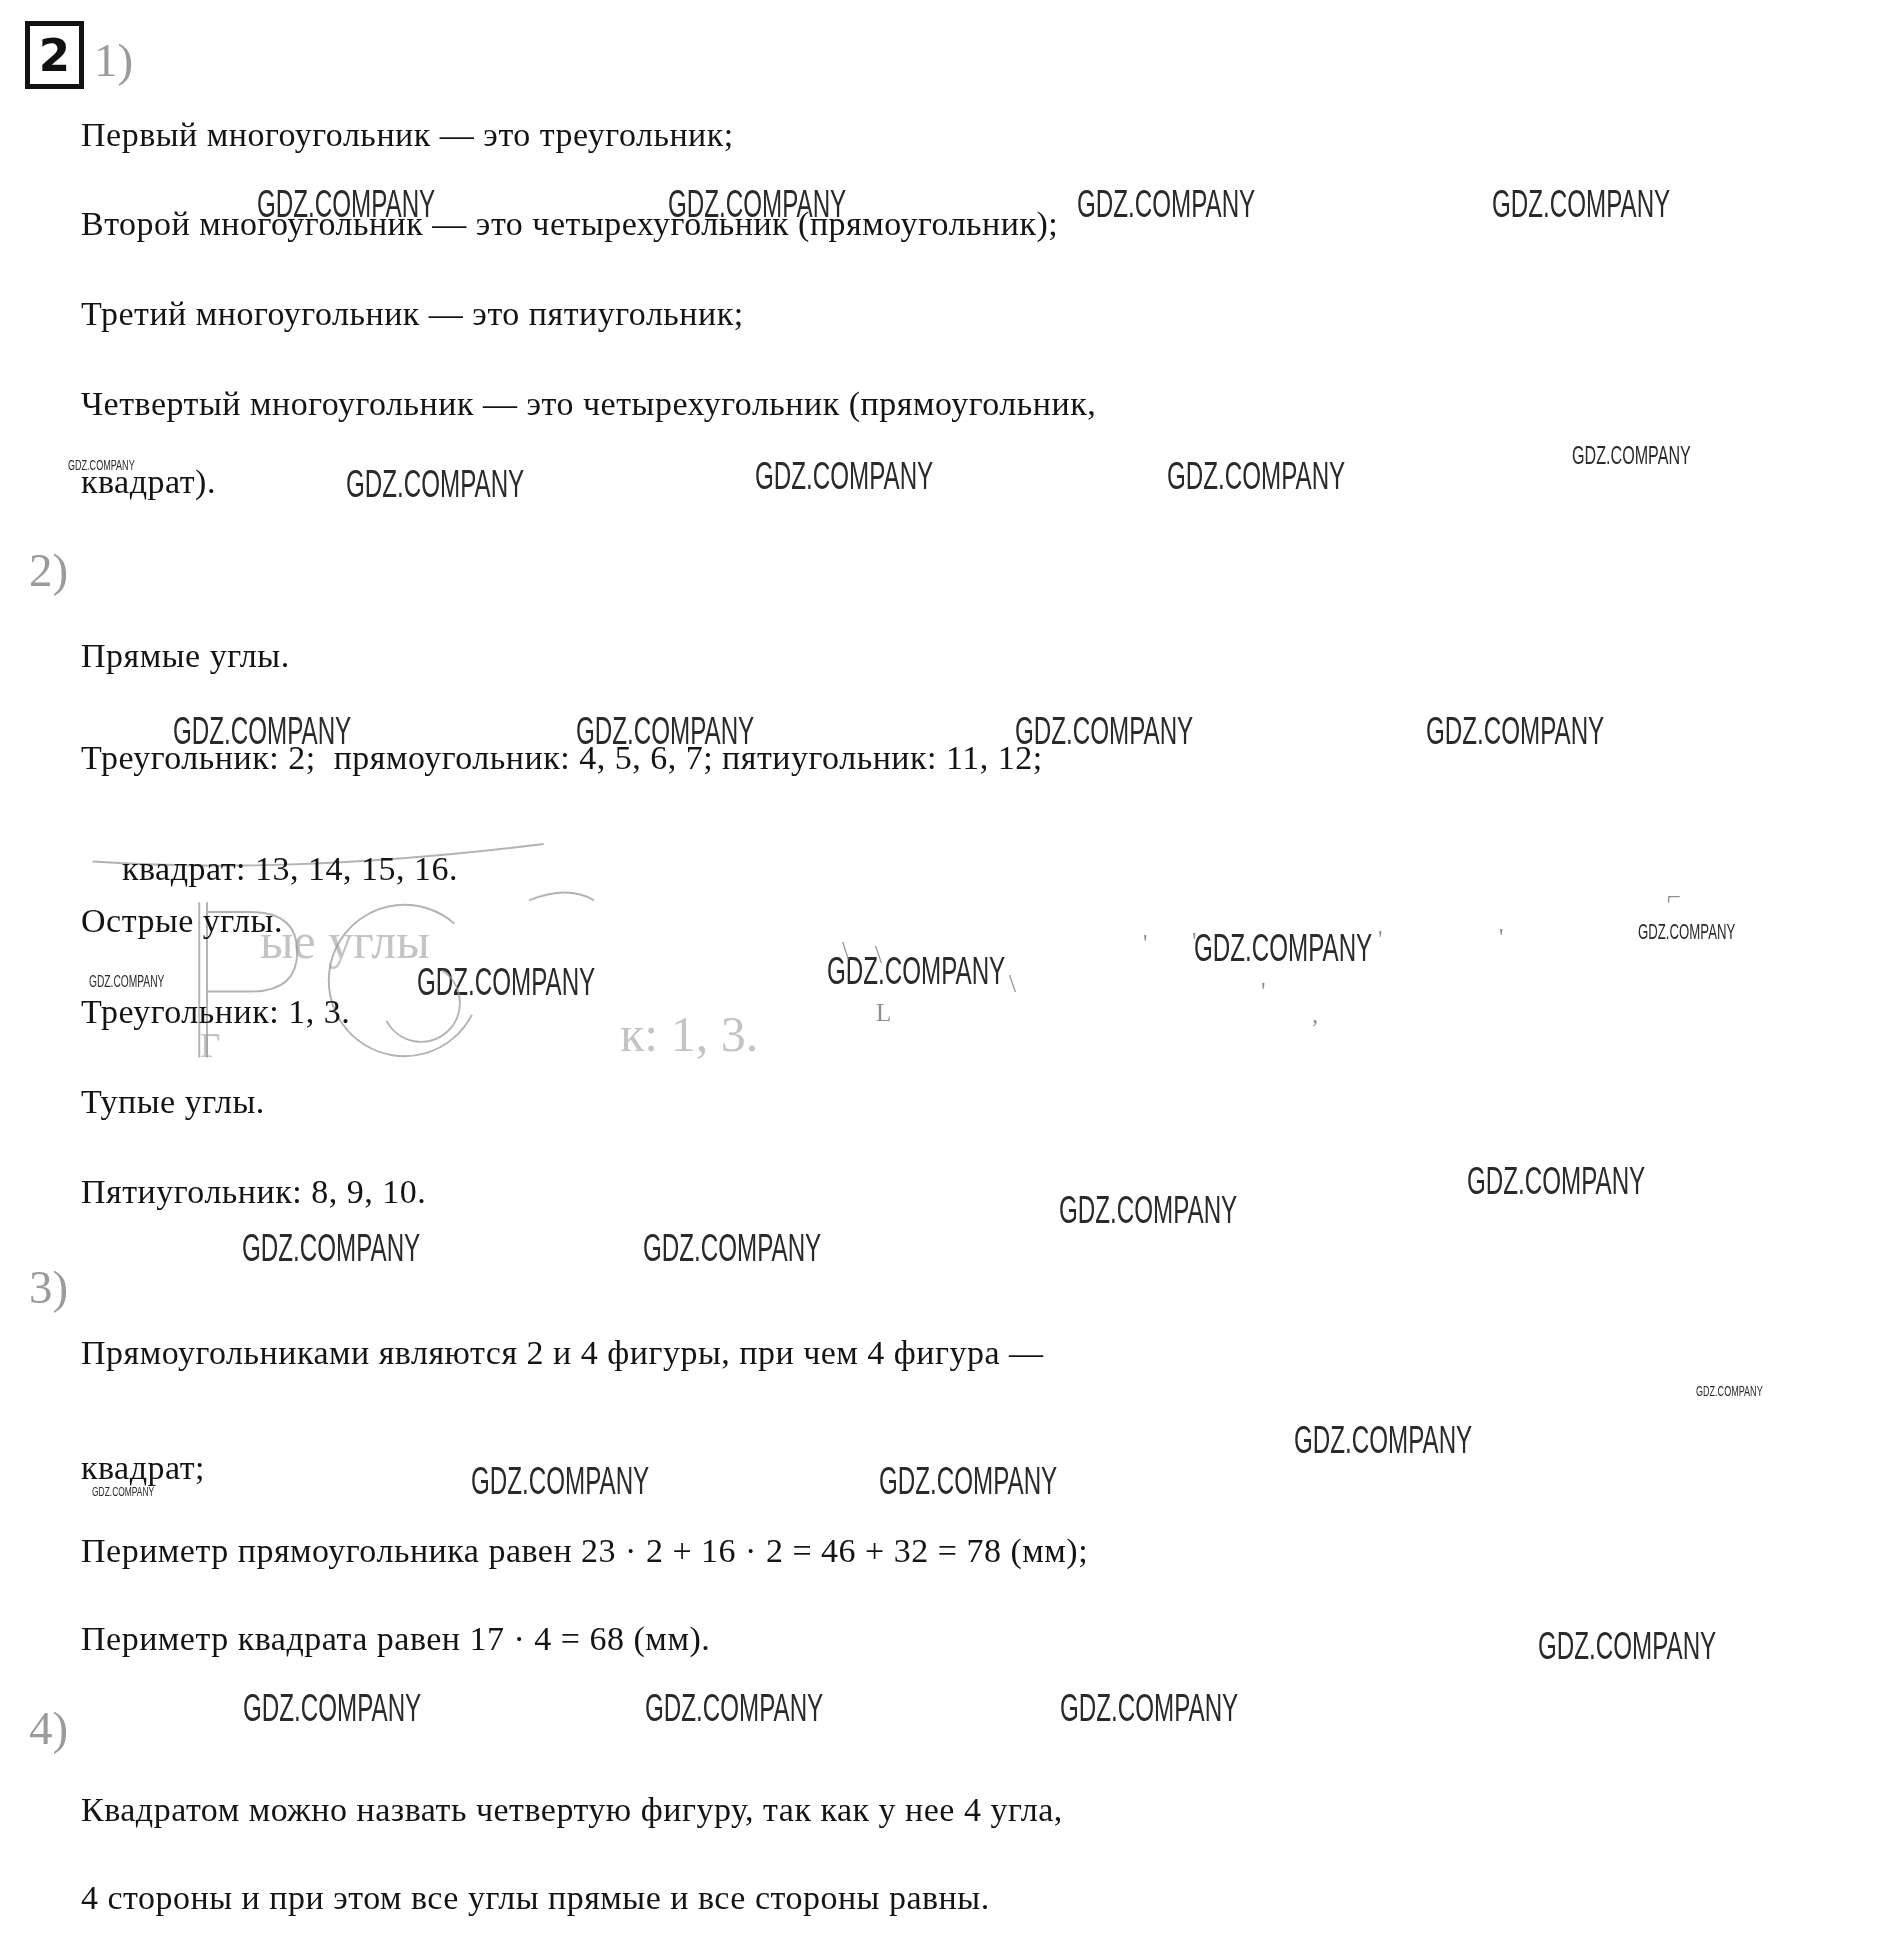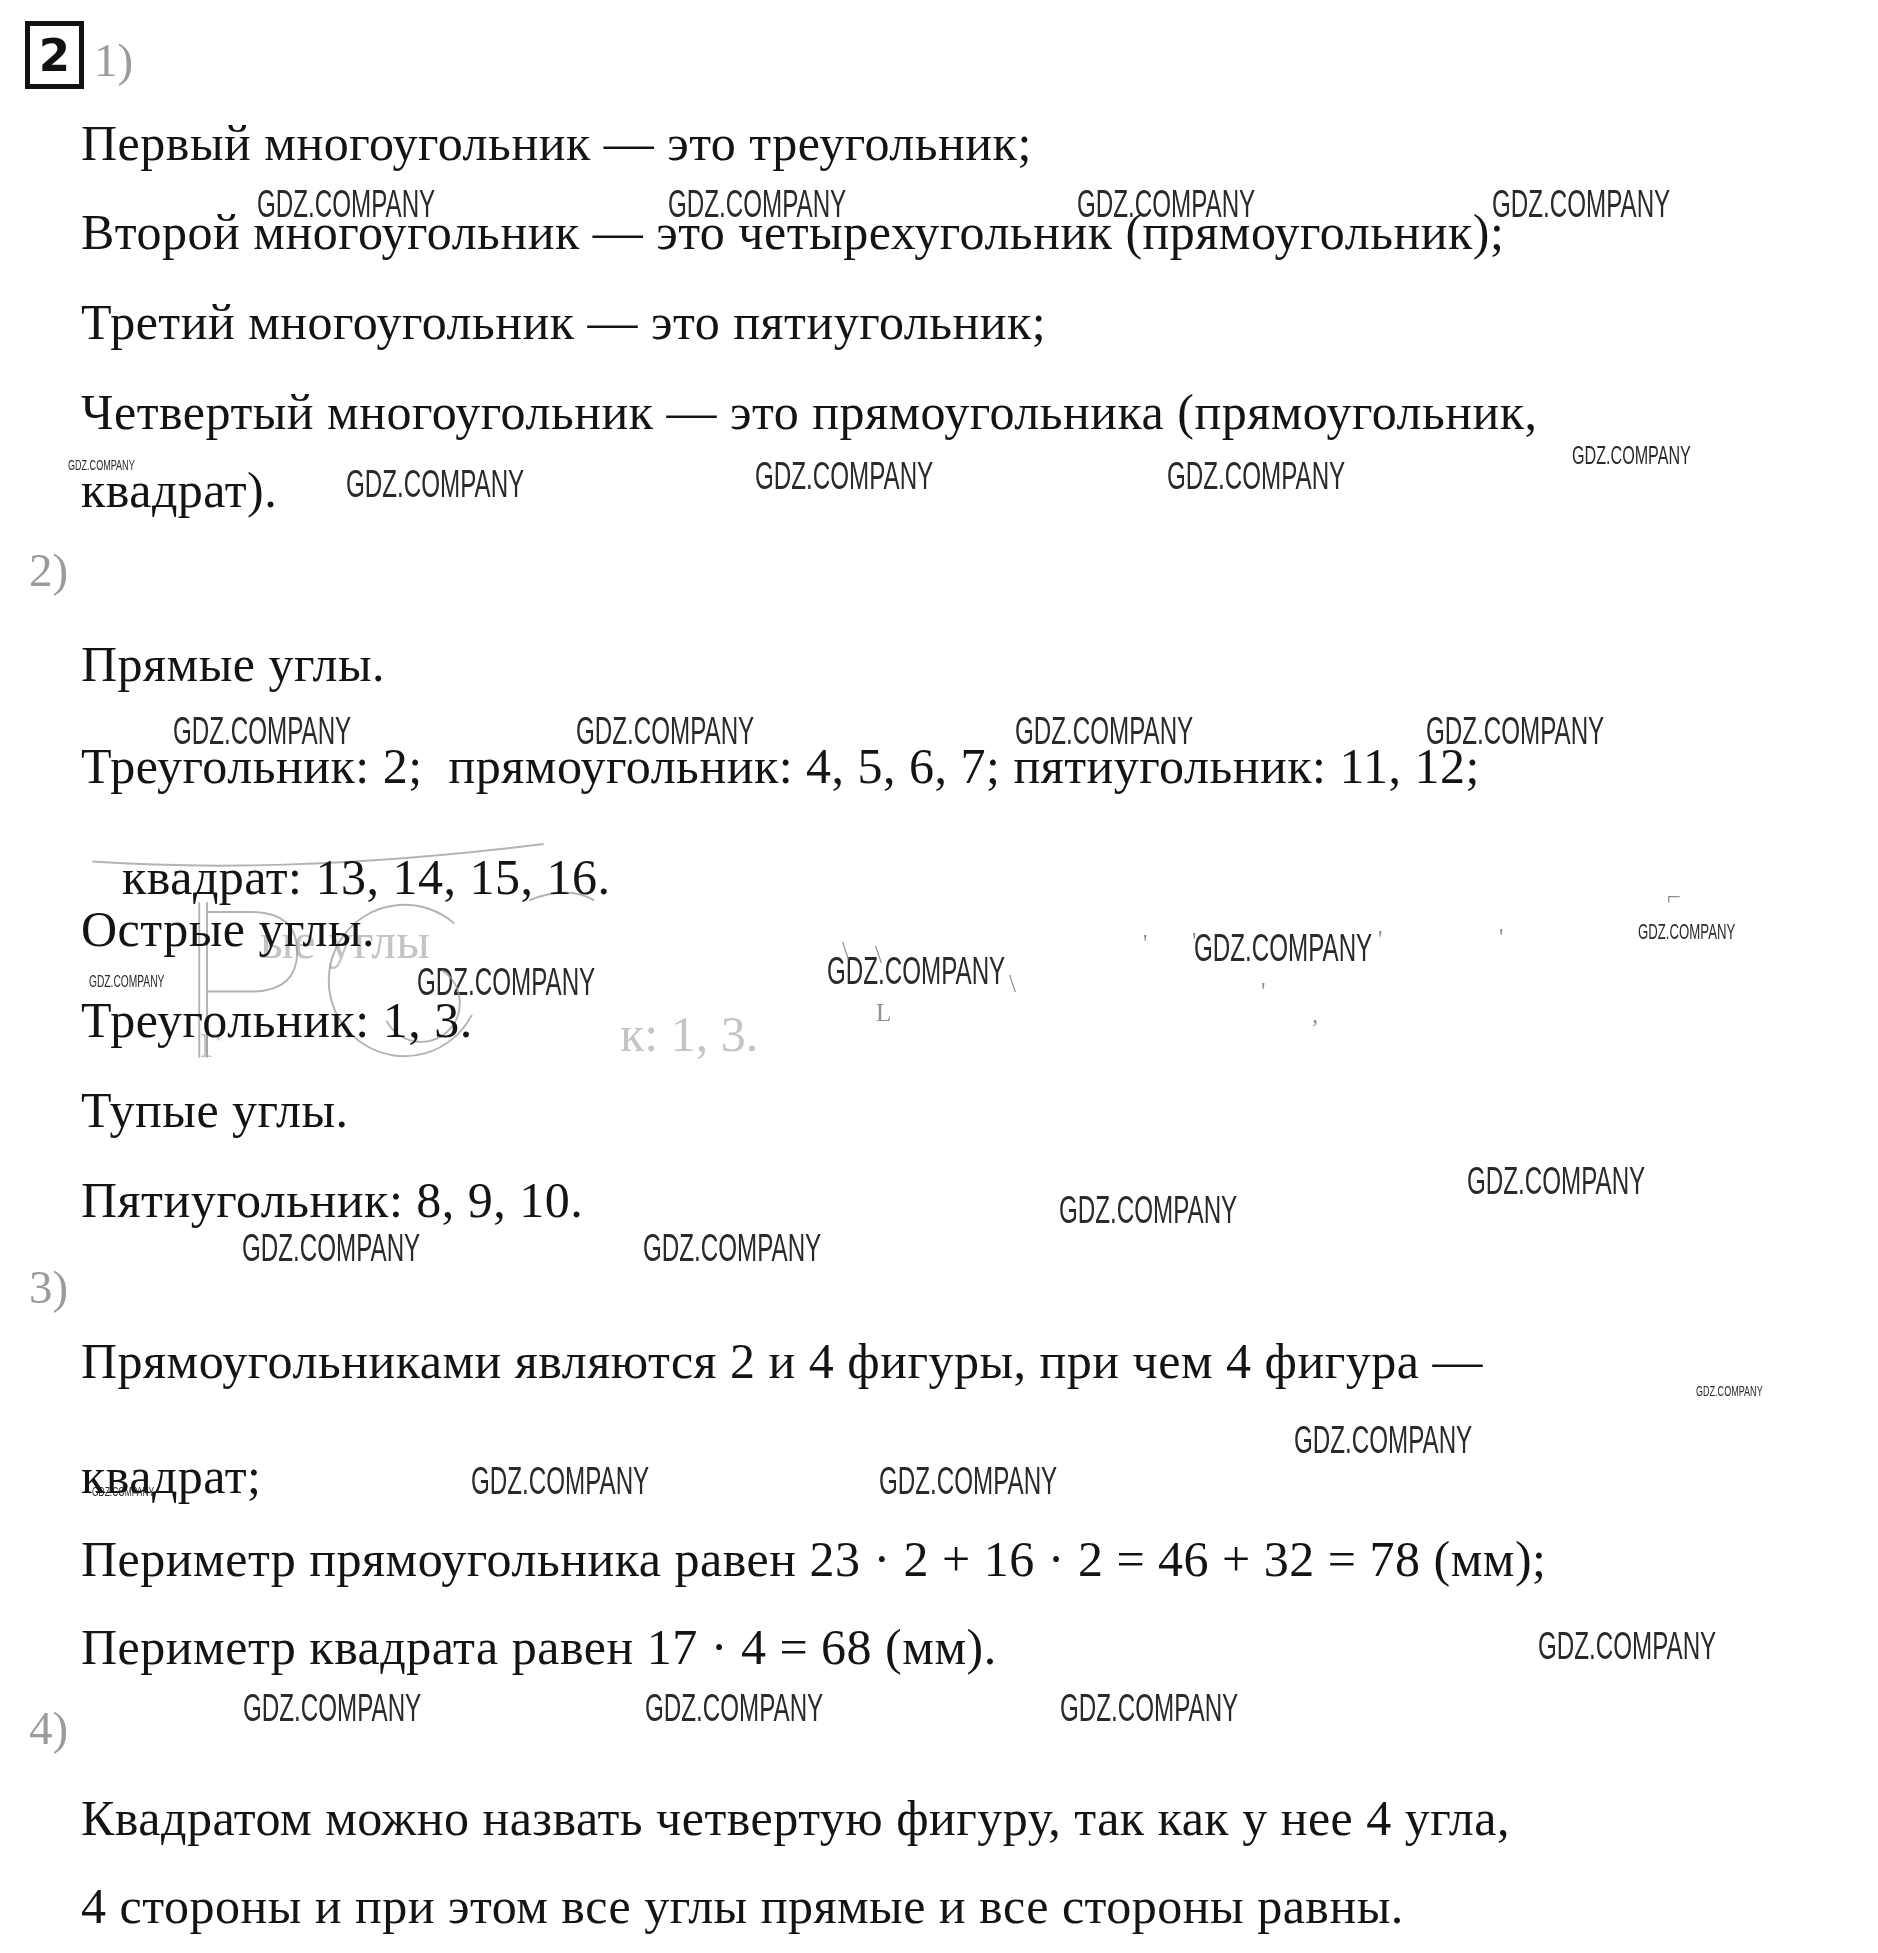--- a/index.html
+++ b/index.html
@@ -8,21 +8,21 @@
     width:1879px;
     height:1953px;
     background:#ffffff;
     overflow:hidden;
     font-family:"Liberation Serif", serif;
   }
   
   .bl{
     position:absolute;
     left:81px;
-    font-size:50px;
+    font-size:34px;
     line-height:1.15;
     color:#141414;
     white-space:pre;
     letter-spacing:0.5px;
   }
   
   .marker{
     position:absolute;
     font-size:47px;
     color:#9b9b9b;
@@ -180,21 +180,21 @@
   </div>
 
   <div class="marker m0">1)</div>
   <div class="marker m1">2)</div>
   <div class="marker m2">3)</div>
   <div class="marker m3">4)</div>
 
   <div class="bl l0">Первый многоугольник — это треугольник;</div>
   <div class="bl l1">Второй многоугольник — это четырехугольник (прямоугольник);</div>
   <div class="bl l2">Третий многоугольник — это пятиугольник;</div>
-  <div class="bl l3">Четвертый многоугольник — это прямоугольника (прямоугольник,</div>
+  <div class="bl l3">Четвертый многоугольник — это четырехугольник (прямоугольник,</div>
   <div class="bl l4">квадрат).</div>
   <div class="bl l5">Прямые углы.</div>
   <div class="bl l6">Треугольник: 2;  прямоугольник: 4, 5, 6, 7; пятиугольник: 11, 12;</div>
   <div class="bl l7">квадрат: 13, 14, 15, 16.</div>
   <div class="bl l8">Острые углы.</div>
   <div class="bl l9">Треугольник: 1, 3.</div>
   <div class="bl l10">Тупые углы.</div>
   <div class="bl l11">Пятиугольник: 8, 9, 10.</div>
   <div class="bl l12">Прямоугольниками являются 2 и 4 фигуры, при чем 4 фигура —</div>
   <div class="bl l13">квадрат;</div>

